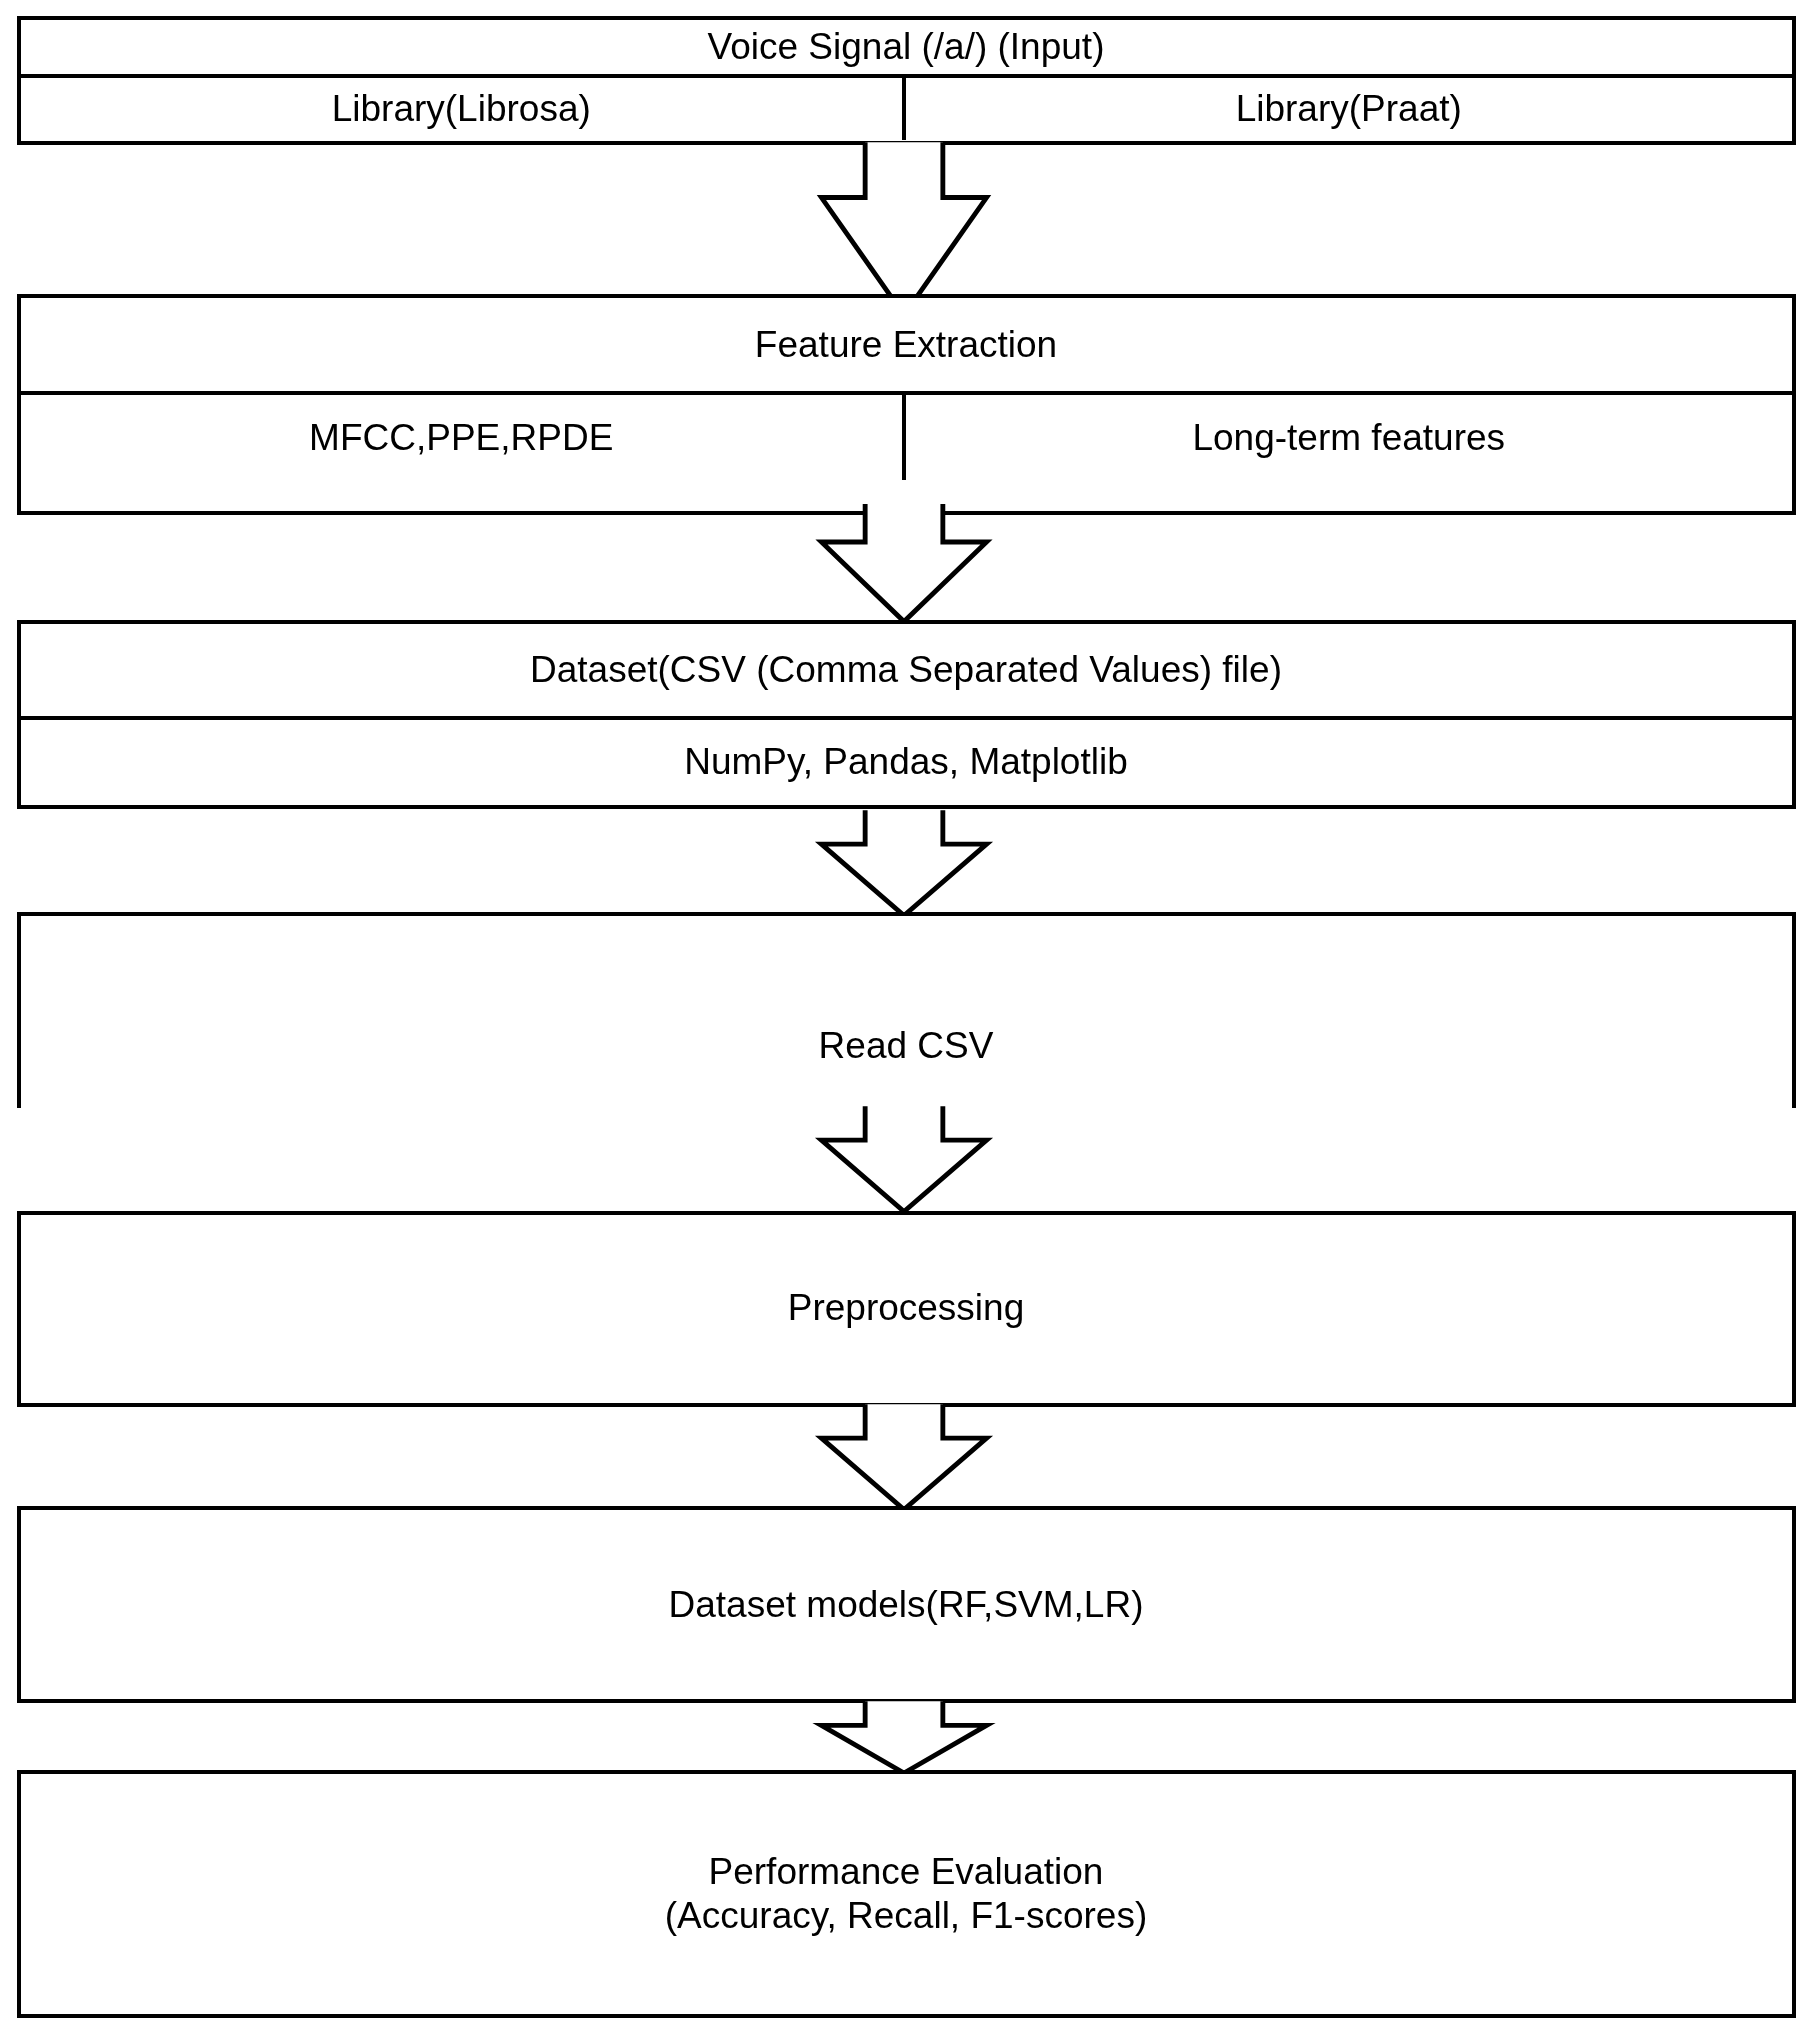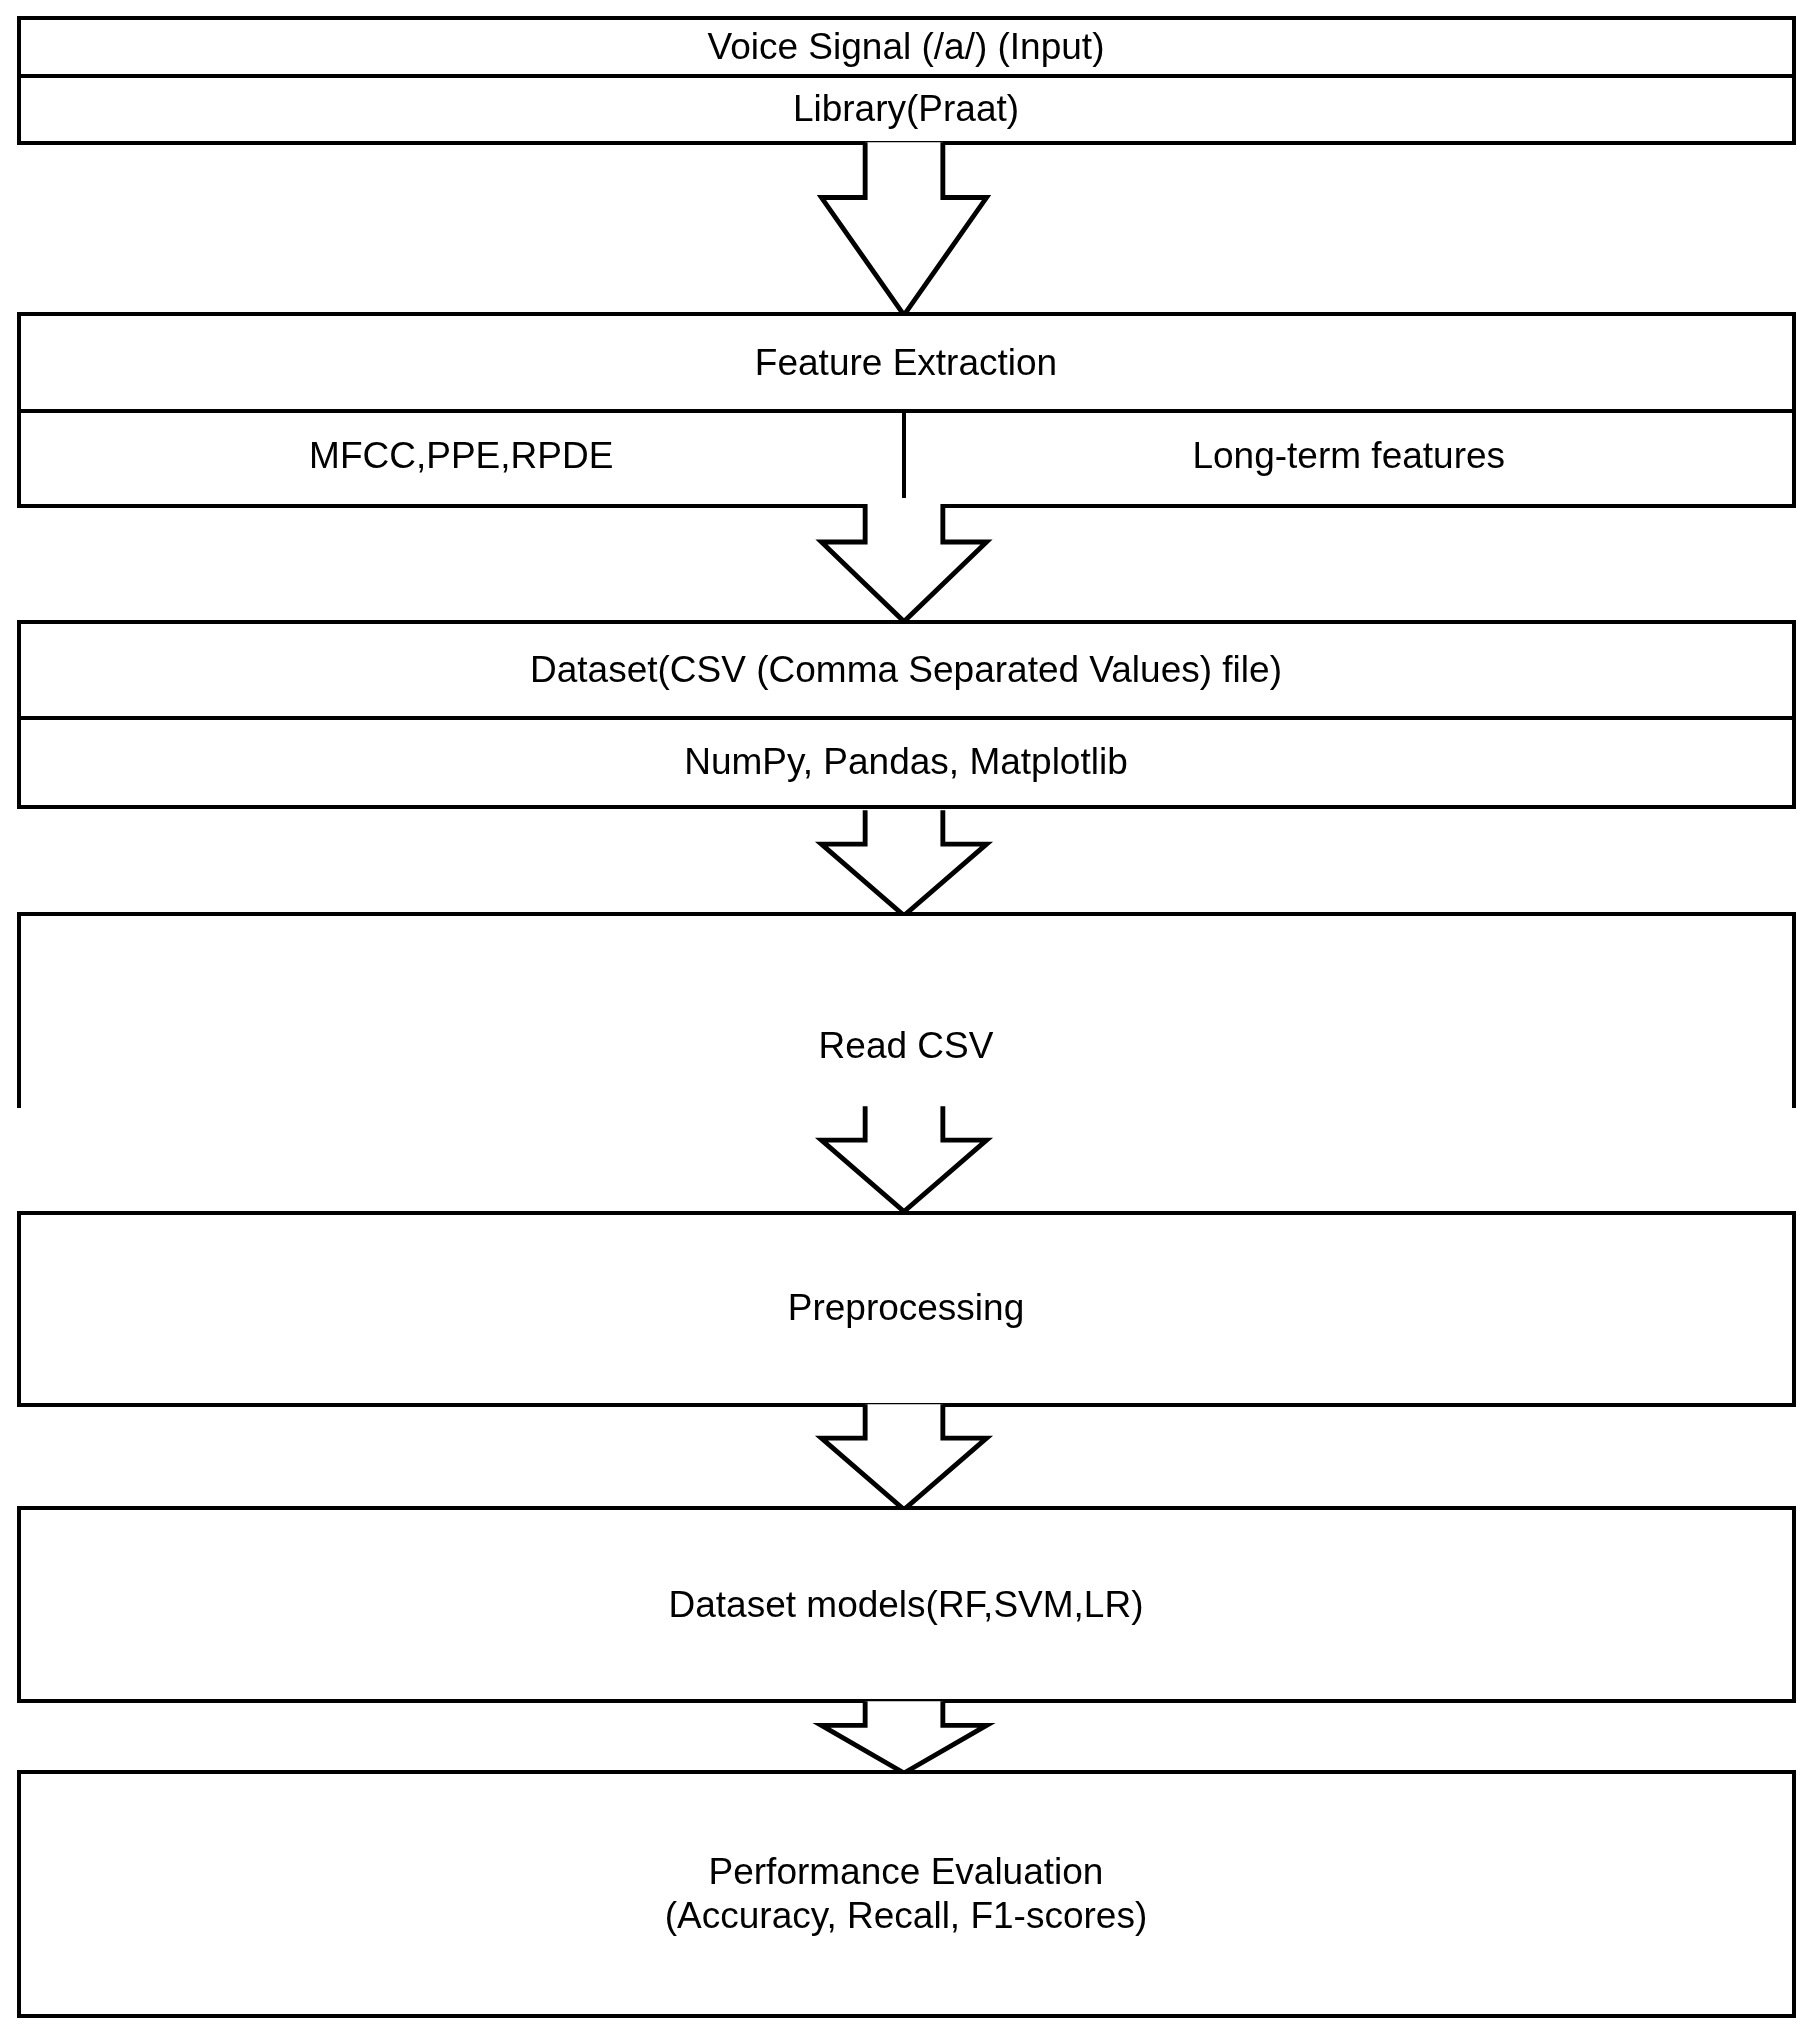--- a/index.html
+++ b/index.html
@@ -84,33 +84,36 @@
 </head>
 <body>
 
 <div id="canvas">
 
   <div class="flow-group" style="top:16px; height:129px;">
     <div class="flow-row with-sep" style="height:58px;justify-content:center;">
       <div class="row-label">Voice Signal (/a/) (Input)</div>
     </div>
     <div class="flow-row split-row" style="height:62px;">
+      <div class="split-half left">
+        <div class="row-label">Library(Librosa)</div>
+      </div>
       <div class="split-half right">
         <div class="row-label">Library(Praat)</div>
       </div>
     </div>
   </div>
 
   <div class="block-arrow" style="top:145px;">
     <svg width="169" height="175" viewBox="0 0 348 360">
       <path d="M 94 -6 L 94 108 L 4 108 L 174 350 L 344 108 L 254 108 L 254 -6" fill="#ffffff" stroke="#000000" stroke-width="10" stroke-linejoin="miter" stroke-miterlimit="10"></path>
     </svg>
   </div>
 
-  <div class="flow-group" style="top:312px; height:196px;">
+  <div class="flow-group" style="top:294px; height:221px;">
     <div class="flow-row with-sep" style="height:97px;">
       <div class="row-label">Feature Extraction</div>
     </div>
     <div class="flow-row split-row" style="height:85px;">
       <div class="split-half left">
         <div class="row-label">MFCC,PPE,RPDE</div>
       </div>
       <div class="split-half right">
         <div class="row-label">Long-term features</div>
       </div>

